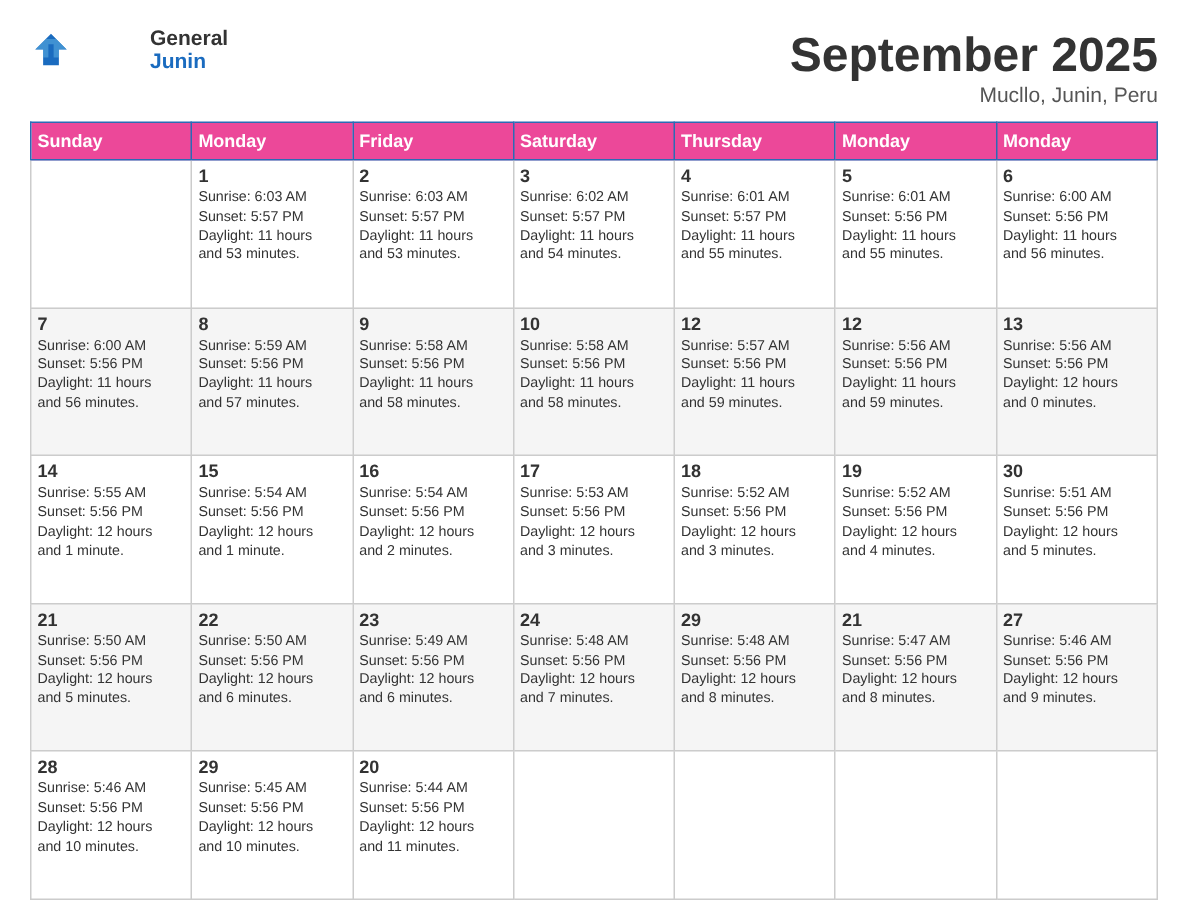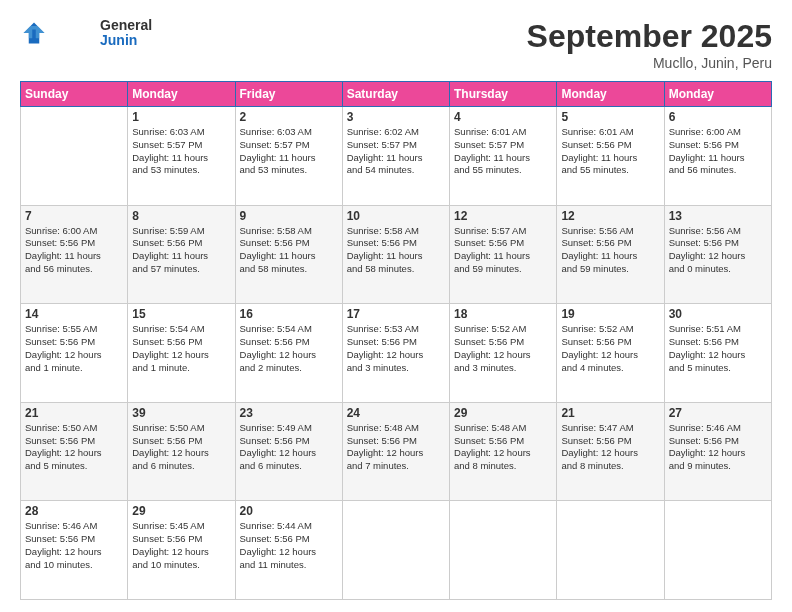--- a/index.html
+++ b/index.html
@@ -219,21 +219,21 @@
             <span class="day-num">30</span>
             <div class="day-info">Sunrise: 5:51 AM<br>Sunset: 5:56 PM<br>Daylight: 12 hours<br>and 5 minutes.</div>
           </td>
         </tr>
         <tr>
           <td>
             <span class="day-num">21</span>
             <div class="day-info">Sunrise: 5:50 AM<br>Sunset: 5:56 PM<br>Daylight: 12 hours<br>and 5 minutes.</div>
           </td>
           <td>
-            <span class="day-num">39</span>
+            <span class="day-num">22</span>
             <div class="day-info">Sunrise: 5:50 AM<br>Sunset: 5:56 PM<br>Daylight: 12 hours<br>and 6 minutes.</div>
           </td>
           <td>
             <span class="day-num">23</span>
             <div class="day-info">Sunrise: 5:49 AM<br>Sunset: 5:56 PM<br>Daylight: 12 hours<br>and 6 minutes.</div>
           </td>
           <td>
             <span class="day-num">24</span>
             <div class="day-info">Sunrise: 5:48 AM<br>Sunset: 5:56 PM<br>Daylight: 12 hours<br>and 7 minutes.</div>
           </td>

